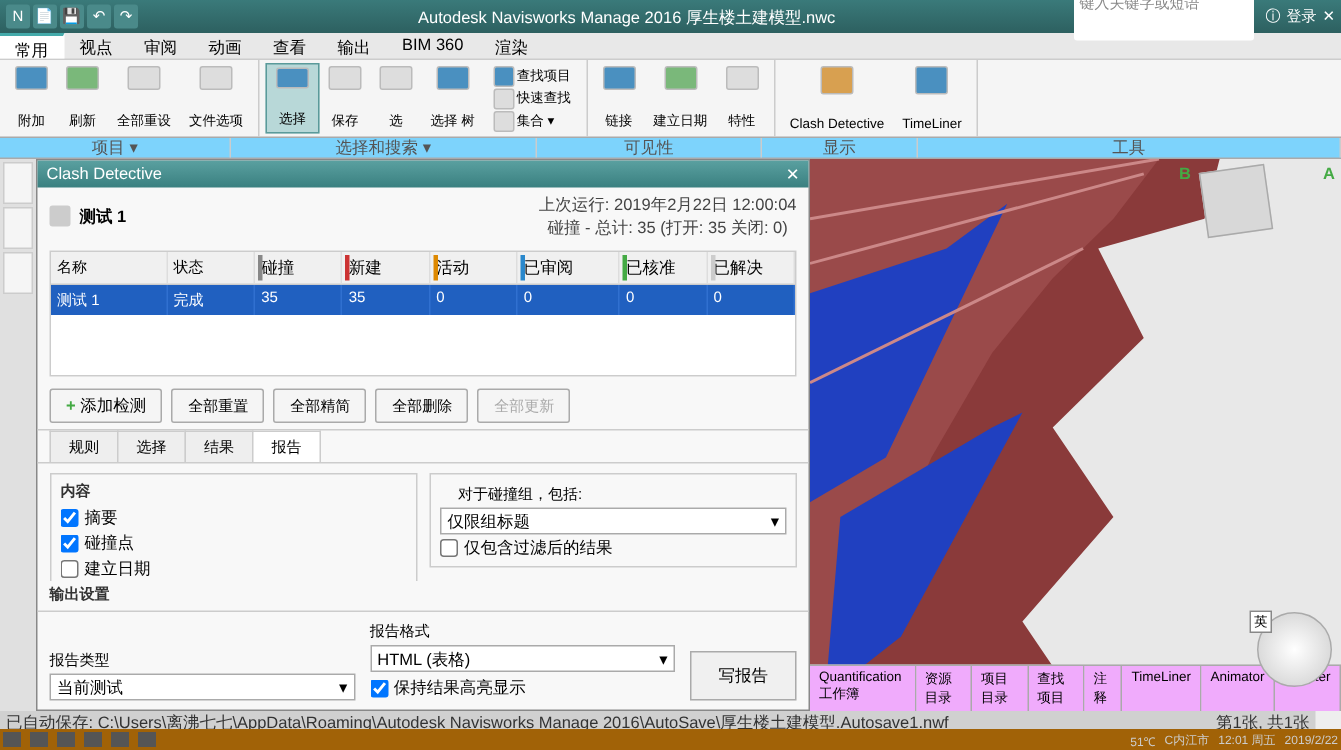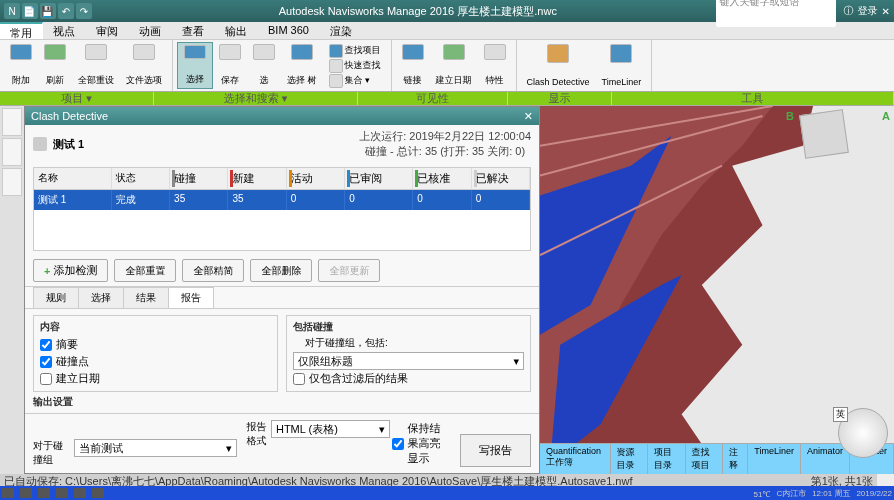--- a/index.html
+++ b/index.html
@@ -27,21 +27,21 @@
 .ribbon-btn .icon { width: 22px; height: 22px; background: #ddd; border: 1px solid #bbb; border-radius: 2px; margin-bottom: 2px; }
 .ribbon-btn .icon.blue { background: #4a90c0; }
 .ribbon-btn .icon.green { background: #7ab87a; }
 .ribbon-btn .icon.orange { background: #d8a050; }
 .ribbon-btn .icon.small { width: 14px; height: 14px; margin: 0; }
 .ribbon-btn.selected { background: #b8d8d8; border: 1px solid #5a9a9a; }
 .ribbon-btn .label { font-size: 9px; text-align: center; white-space: nowrap; }
 .ribbon-col { display: flex; flex-direction: column; justify-content: center; gap: 1px; }
 
 
-.group-labels { height: 14px; background: #84cc16; display: flex; border-bottom: 1px solid #aaa; font-size: 9px; color: #555; }
+.group-labels { height: 14px; background: #7dd3fc; display: flex; border-bottom: 1px solid #aaa; font-size: 9px; color: #555; }
 .group-labels div { border-right: 1px solid #ccc; display: flex; align-items: center; justify-content: center; }
 
 
 .main { position: absolute; top: 106px; left: 0; right: 0; bottom: 26px; display: flex; }
 .left-dock { width: 24px; background: #e0e0e0; display: flex; flex-direction: column; gap: 2px; padding: 2px; }
 .left-dock div { height: 28px; background: #f5f5f5; border: 1px solid #ccc; }
 
 .panel { width: 516px; background: #f8f8f8; border: 1px solid #888; display: flex; flex-direction: column; }
 .panel-title { height: 18px; background: linear-gradient(#5aa0a0, #3a8080); color: #fff; padding: 0 6px; display: flex; align-items: center; justify-content: space-between; font-size: 11px; }
 .panel-title .close { cursor: pointer; }
@@ -79,38 +79,38 @@
 
 .report-body { display: flex; padding: 6px 8px; gap: 8px; flex: 1; overflow: auto; justify-content: space-between; }
 .report-col { flex: 1; }
 .fieldset { border: 1px solid #ccc; padding: 4px 6px; margin-bottom: 6px; }
 .fieldset-title { font-size: 10px; color: #333; margin-bottom: 2px; font-weight: bold; }
 .check-row { display: flex; align-items: center; gap: 4px; padding: 1px 0; font-size: 10px; }
 .check-row input { width: 12px; height: 12px; }
 .select { width: 100%; height: 18px; border: 1px solid #aaa; background: #fff; font-size: 10px; padding: 0 4px; display: flex; align-items: center; justify-content: space-between; }
 
 .output-row { display: flex; gap: 10px; padding: 6px 8px; align-items: flex-end; border-top: 1px solid #ccc; }
-.output-col { flex: 1; display: flex; flex-direction: row; gap: 2px; }
+.output-col { flex: 1; display: flex; flex-direction: column; gap: 2px; }
 .output-col label { font-size: 10px; }
 .output-btn { padding: 8px 18px; border: 1px solid #aaa; background: #f0f0f0; cursor: pointer; }
 
 
 .viewport { flex: 1; position: relative; background: #eaeaea; overflow: hidden; }
 .viewport svg { width: 100%; height: 100%; }
 .view-cube { position: absolute; top: 6px; right: 48px; width: 44px; height: 44px; background: #d8d8d8; border: 1px solid #aaa; transform: rotate(-8deg); }
 .view-label-a { position: absolute; top: 4px; right: 10px; color: #4a4; font-weight: bold; }
 .view-label-b { position: absolute; top: 4px; right: 100px; color: #4a4; font-weight: bold; }
 .nav-bar { position: absolute; bottom: 0; left: 0; right: 0; background: #d8d8d8; border-top: 1px solid #aaa; display: flex; }
-.nav-bar .ntab { padding: 2px 6px; font-size: 9px; border-right: 1px solid #aaa; background: #7dd3fc; cursor: pointer; }
+.nav-bar .ntab { padding: 2px 6px; font-size: 9px; border-right: 1px solid #aaa; background: #f0abfc; cursor: pointer; }
 
 
 .statusbar { position: absolute; bottom: 14px; left: 0; right: 17px; height: 12px; background: #d0d0d0; font-size: 9px; padding: 0 4px; color: #333; white-space: nowrap; overflow: hidden; }
 
 
-.taskbar { position: absolute; bottom: 0; left: 0; right: 0; height: 14px; background: #1d4ed8; display: flex; align-items: center; padding: 0 2px; gap: 6px; }
+.taskbar { position: absolute; bottom: 0; left: 0; right: 0; height: 14px; background: #a16207; display: flex; align-items: center; padding: 0 2px; gap: 6px; }
 .taskbar .tb-icon { width: 12px; height: 10px; background: #555; }
 .taskbar .spacer { flex: 1; }
 .taskbar .tb-text { color: #ccc; font-size: 8px; }
 
 
 .avatar { position: absolute; right: 6px; bottom: 16px; width: 50px; height: 50px; background: radial-gradient(#fff, #ccc); border-radius: 50%; border: 1px solid #aaa; z-index: 20; }
 .avatar::before { content: "英"; position: absolute; top: -2px; left: -6px; font-size: 9px; background: #fff; border: 1px solid #888; padding: 0 2px; }
 </style>
 </head>
 <body>
@@ -309,39 +309,38 @@
               </div>
               <div class="check-row">
                 <input type="checkbox" style="">
                 <span>建立日期</span>
               </div>
             </div>
         </div>
       </div>
       <div class="report-col">
         <div class="fieldset">
-          <div class="fieldset-title">包括碰撞</div>
           <div style="font-size:10px;margin:2px 12px">对于碰撞组，包括:</div>
           <div class="select">
               <span>仅限组标题</span>
               <span>▾</span>
             </div>
           <div class="check-row">
               <input type="checkbox" style="">
               <span>仅包含过滤后的结果</span>
             </div>
 
         </div>
       </div>
     </div>
 
     <div class="fieldset-title" style="padding:2px 8px">输出设置</div>
     <div class="output-row">
       <div class="output-col">
-        <label>对于碰撞组</label>
+        <label>报告类型</label>
         <div class="select">
             <span>当前测试</span>
             <span>▾</span>
           </div>
       </div>
       <div class="output-col">
         <label>报告格式</label>
         <div class="select">
             <span>HTML (表格)</span>
             <span>▾</span>

